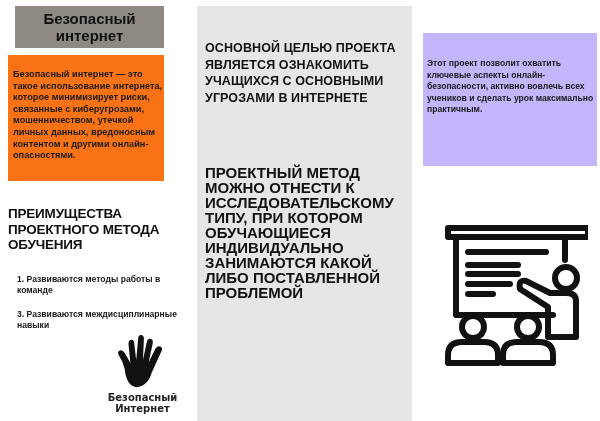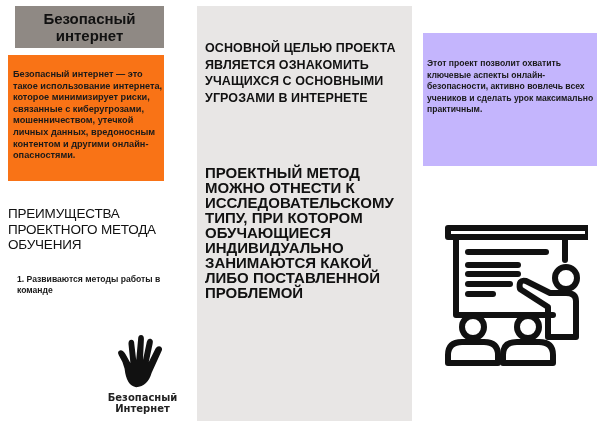--- a/index.html
+++ b/index.html
@@ -7,21 +7,21 @@
     body { position:relative; font-family:"Liberation Sans", sans-serif; color:#111; }
     .abs { position:absolute; }
 
     #title-box { left:15px; top:6px; width:149px; height:42px; background:#8f8984;
       display:flex; align-items:center; justify-content:center; text-align:center;
       font-size:15px; font-weight:bold; line-height:17px; color:#111; }
 
     #def-box { left:8px; top:55px; width:156px; height:126px; background:#f97316; }
     #def-text { position:absolute; left:5px; top:14px; width:150px; font-size:9.2px; font-weight:bold; line-height:11.6px; color:#1a1a1a; }
 
-    #adv-title { left:8px; top:206px; width:180px; font-size:13.5px; font-weight:normal; line-height:15.5px; text-transform:uppercase; color:#111; letter-spacing:-0.2px; }
+    #adv-title { left:8px; top:206px; width:180px; font-size:13.5px; font-weight:bold; line-height:15.5px; text-transform:uppercase; color:#111; letter-spacing:-0.2px; }
     #adv-list { left:4px; top:261px; width:190px; font-size:8.6px; font-weight:bold; line-height:11px; color:#1a1a1a; list-style:none; }
     #adv-list li { margin:13px; }
 
     #hand { left:113px; top:334px; width:58px; height:58px; }
     #hand-caption { left:100px; top:392px; width:85px; text-align:center; font-family:"DejaVu Sans", sans-serif; font-size:10px; font-weight:bold; line-height:11px; color:#222; }
 
     #mid-panel { left:197px; top:6px; width:215px; height:415px; background:#e8e6e5; }
     .mid-text { position:absolute; left:8px; width:205px; font-weight:bold; text-transform:uppercase; color:#111; }
     #goal-text { top:34px; font-size:12.5px; line-height:16.6px; letter-spacing:0.1px; }
     #method-text { top:159px; font-size:15px; line-height:15px; }
@@ -39,20 +39,21 @@
   <span>Безопасный интернет</span>
 </div>
 
 <div id="def-box" class="abs">
   <div id="def-text">Безопасный интернет — это такое использование интернета, которое минимизирует риски, связанные с киберугрозами, мошенничеством, утечкой личных данных, вредоносным контентом и другими онлайн-опасностями.</div>
 </div>
 
 <div id="adv-title" class="abs">ПРЕИМУЩЕСТВА ПРОЕКТНОГО МЕТОДА ОБУЧЕНИЯ</div>
 <ul id="adv-list" class="abs">
   <li>1. Развиваются методы работы в команде</li>
+  <li>3. Развиваются междисциплинарные навыки</li>
 </ul>
 
 <svg id="hand" class="abs" viewBox="0 0 60 60">
   <g fill="#111">
     <path d="M12 36 Q10 28 6 22 Q4 18 7 17 Q10 16 13 21 L18 30 L16 10 Q16 6 19 6 Q22 6 22 10 L24 27 L26 5 Q26 1 29 1 Q32 1 32 5 L31 27 L35 8 Q36 4 39 5 Q42 6 41 10 L37 29 L44 15 Q46 12 49 13 Q52 15 50 18 L40 40 Q36 54 24 55 Q14 54 12 36 Z"></path>
   </g>
 </svg>
 <div id="hand-caption" class="abs">Безопасный Интернет</div>
 
 <div id="mid-panel" class="abs">

